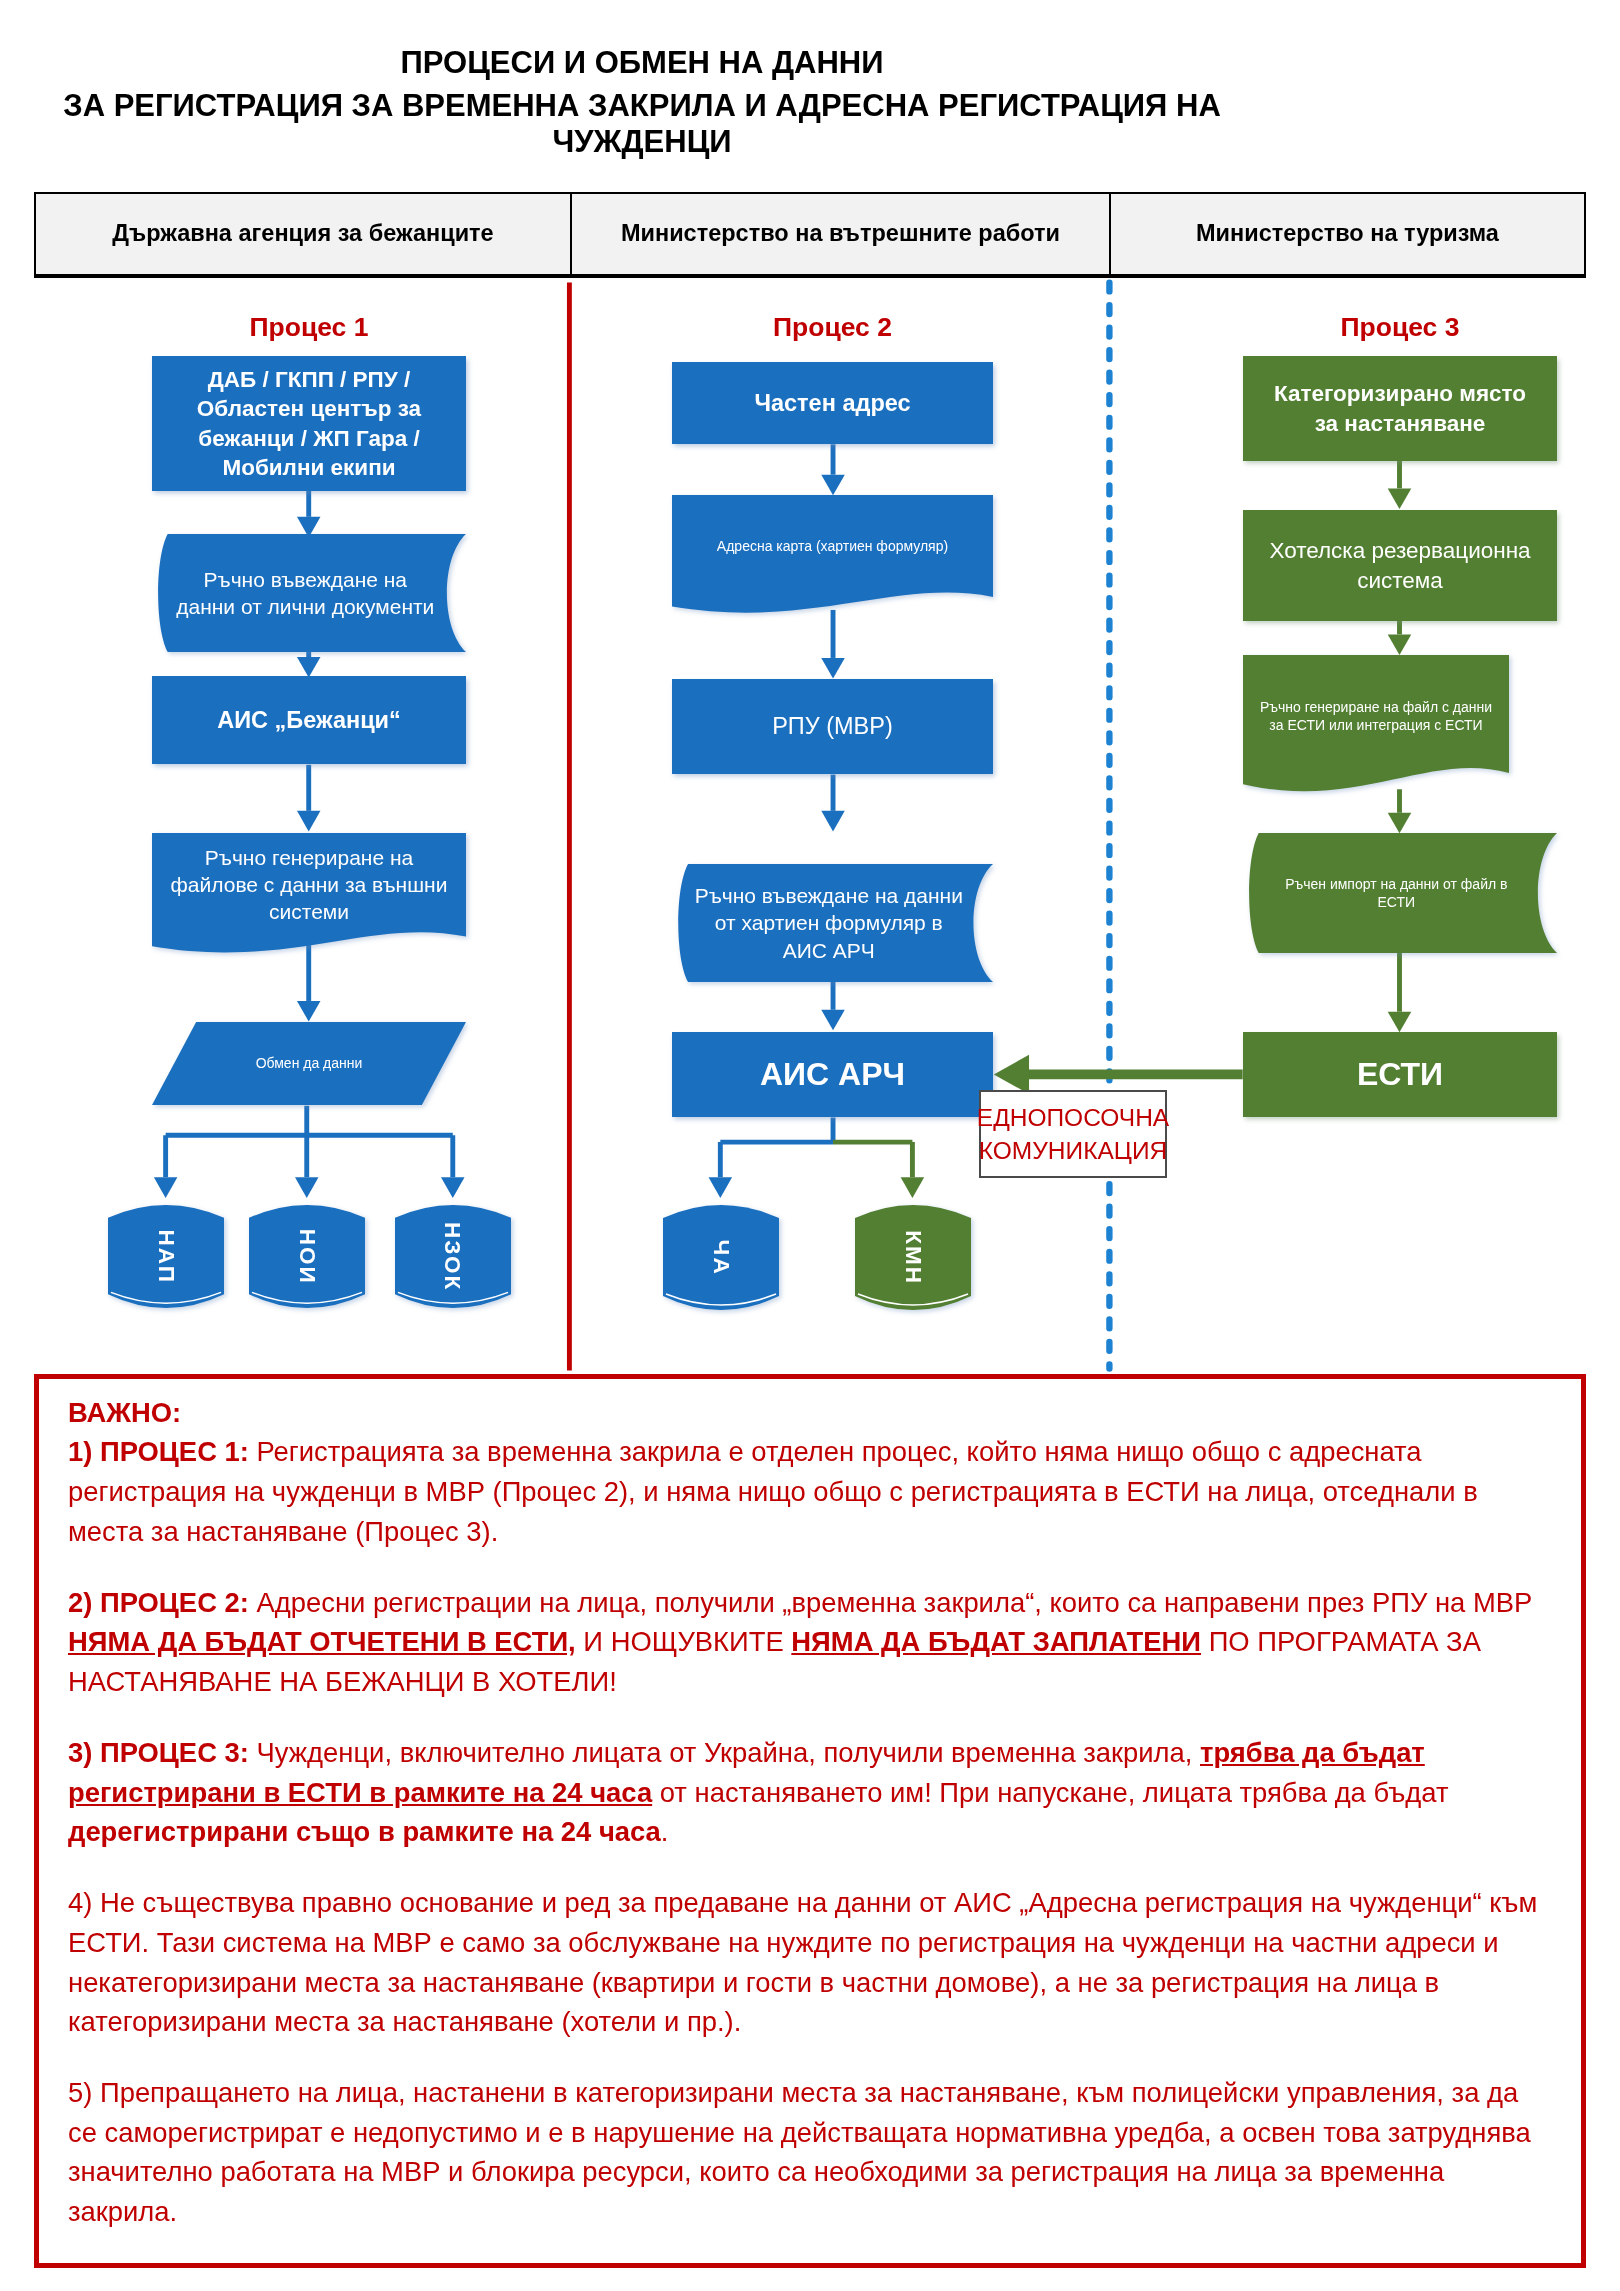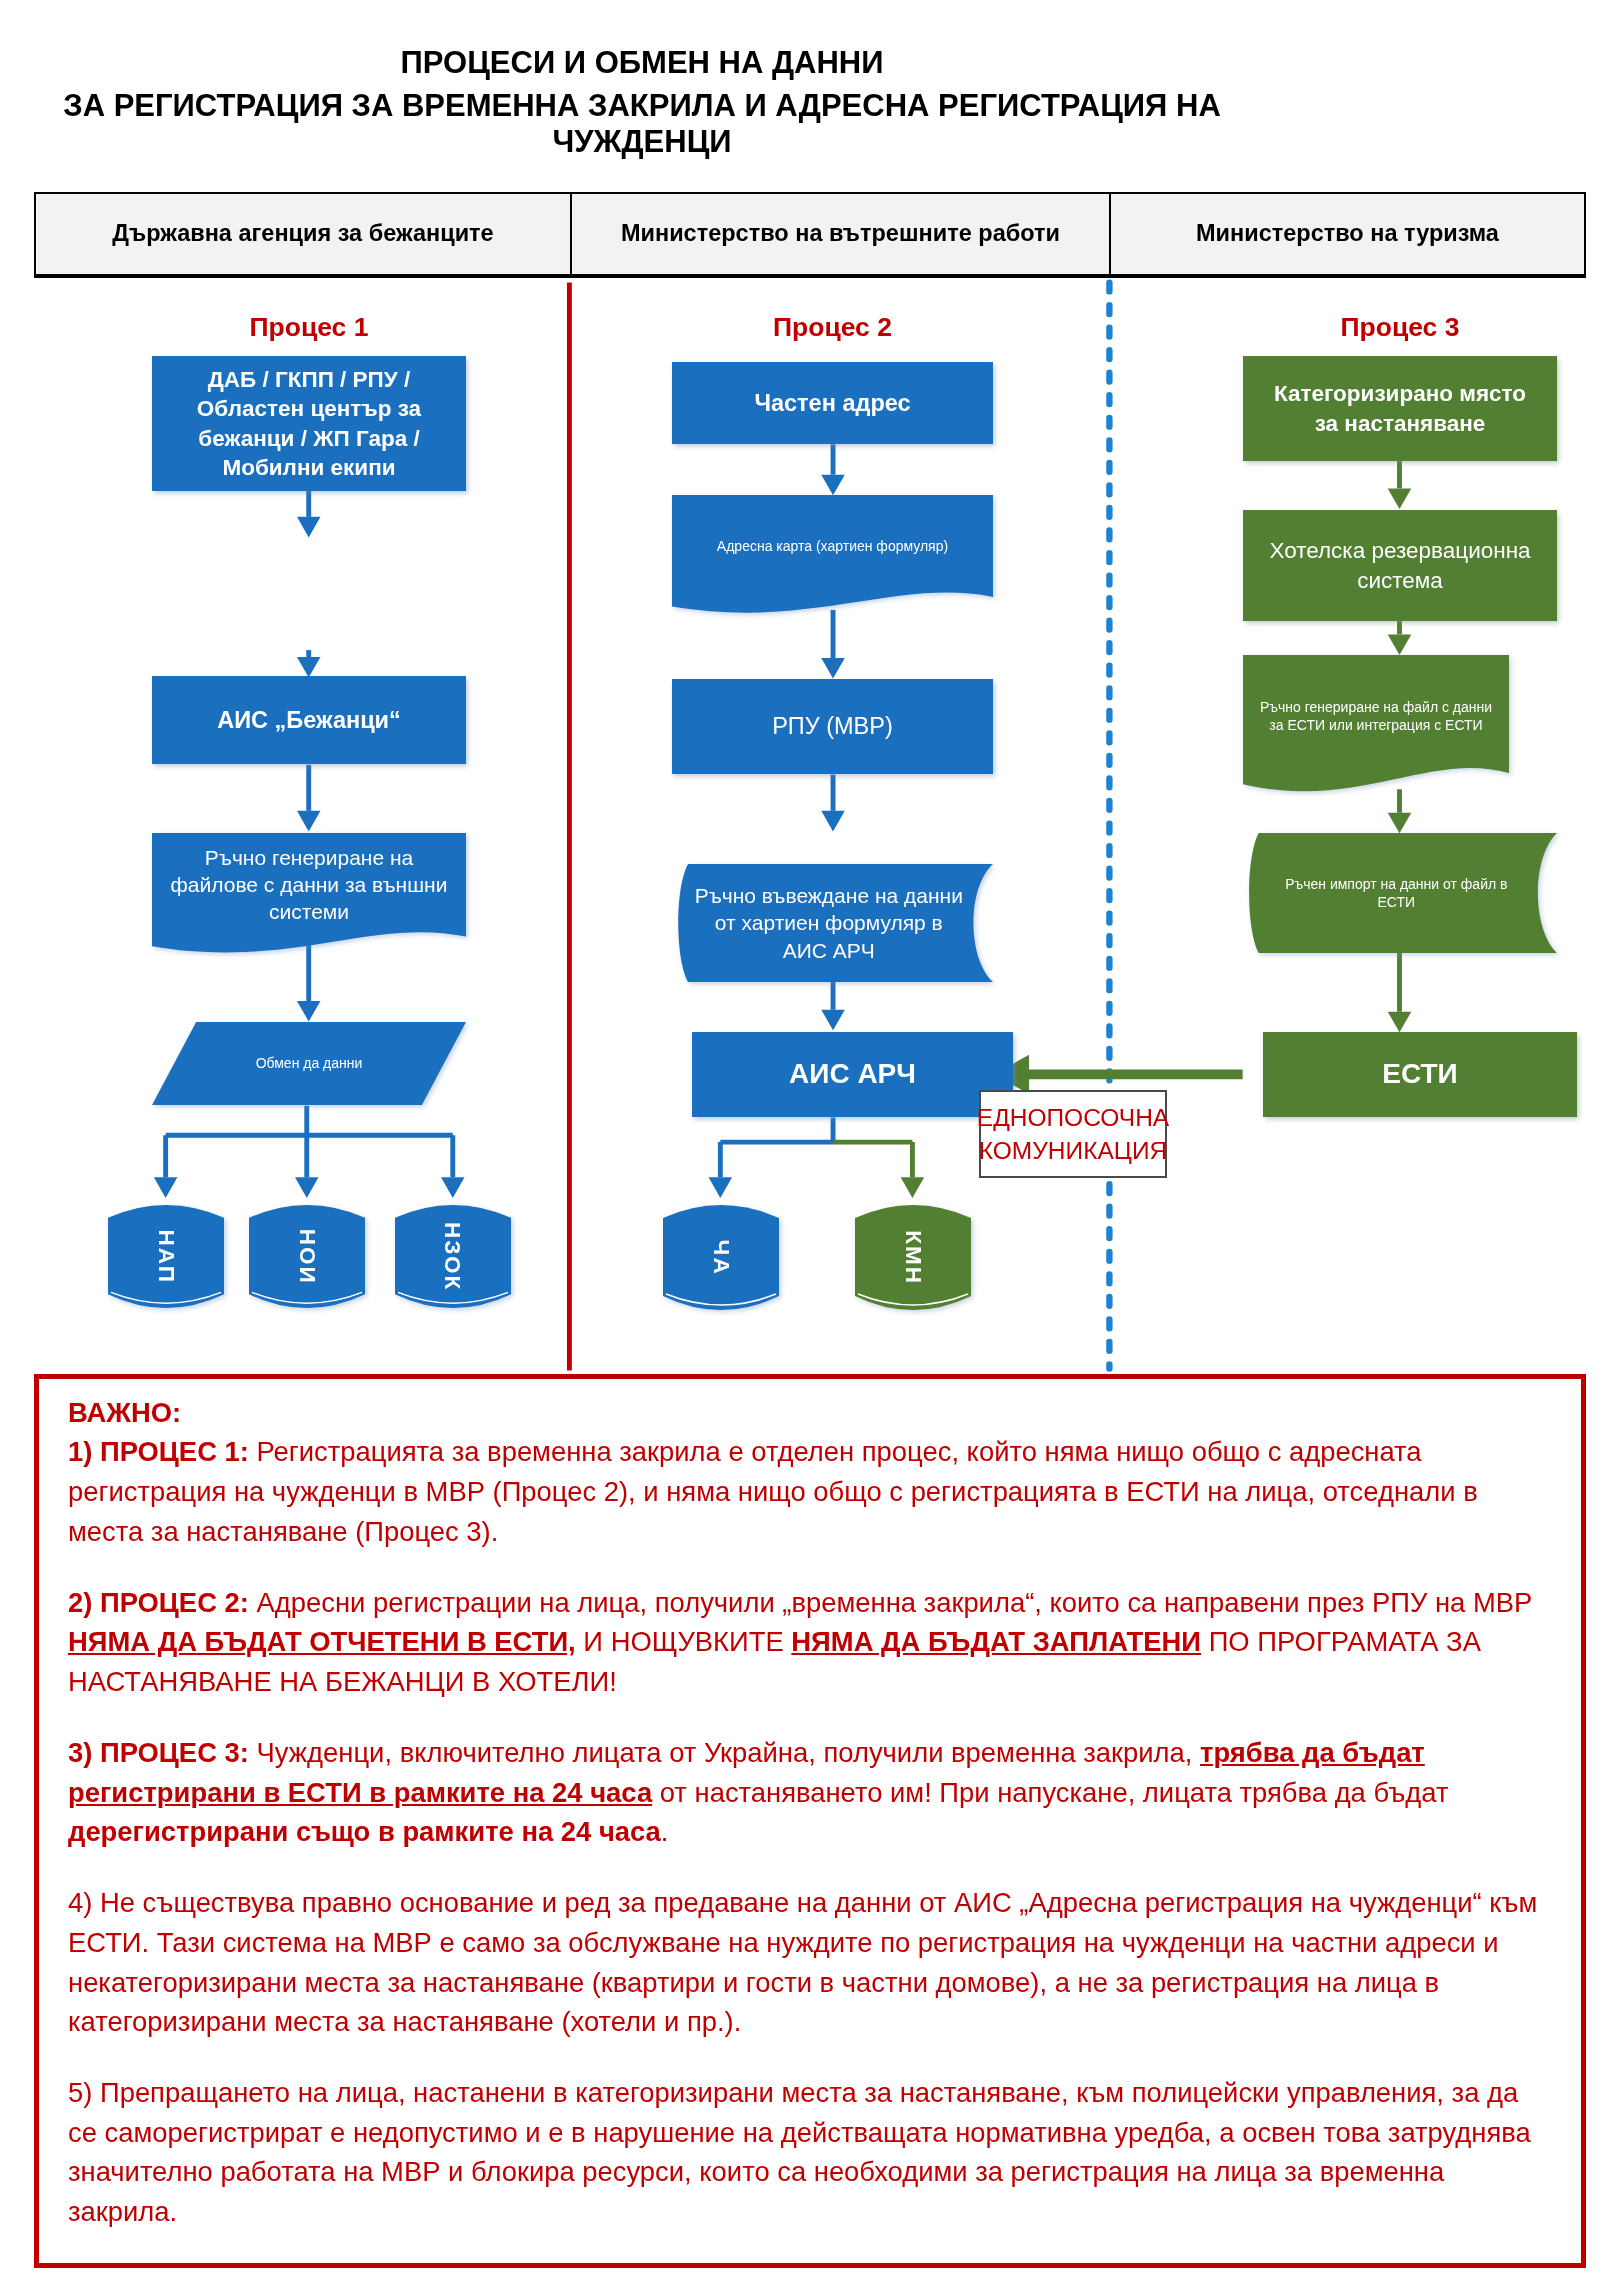--- a/index.html
+++ b/index.html
@@ -29,21 +29,21 @@
   .node .shape{position:absolute;left:0;top:0;width:100%;height:100%;
         filter:drop-shadow(2px 2.9px 2.9px rgba(108,142,191,.40));}
   .node span{position:relative;z-index:1;}
   .rect-blue{background:#1B6FBF;box-shadow:2px 2.9px 4.9px rgba(108,142,191,.45);}
   .rect-green{background:#527F32;box-shadow:2px 2.9px 4.9px rgba(120,150,120,.45);}
   .bold{font-weight:bold;}
   .f21{font-size:21px;}
   .f22{font-size:14px;}
   .f23{font-size:22.5px;}
   .f24{font-size:23.5px;}
-  .f25{font-size:28px;margin-left:20px;}
+  .f25{font-size:32px;}
   .doc-node{padding-bottom:25.5px;}
   .stored-node{padding-left:21.6px;padding-right:29px;}
   .cyl span{transform:rotate(90deg);font-weight:bold;font-size:22.5px;letter-spacing:2px;}
 
   
   .annotation{position:absolute;left:979px;top:1090px;width:188px;height:88px;
       background:#fff;border:2px solid #4a4a4a;display:flex;flex-direction:column;
       align-items:center;justify-content:center;color:#C00000;font-size:24.5px;
       line-height:1.35;text-align:center;z-index:5;box-sizing:border-box;}
 
@@ -129,20 +129,26 @@
     <g>
       <path d="M1268,1096 H1048" stroke="#527F32" stroke-width="10" fill="none"></path>
       <polygon points="1014,1096 1050,1076 1050,1116" fill="#527F32"></polygon>
     </g>
   </svg>
 
   <div class="node rect-blue bold f23" style="left:152px;top:356px;width:314px;height:135px;padding:3.9px 9.8px;">
     <span>ДАБ / ГКПП / РПУ / Областен център за бежанци / ЖП Гара / Мобилни екипи</span>
   </div>
 
+  <div class="node stored-node f21" style="left:152px;top:534px;width:314px;height:118px;">
+    <svg class="shape" viewBox="0 0 320 120" preserveAspectRatio="none">
+      <path d="M16,0 H320 C294,24 294,96 320,120 H16 C3,96 3,24 16,0 Z" fill="#1B6FBF"></path>
+    </svg>
+    <span>Ръчно въвеждане на данни от лични документи</span>
+  </div>
 
   <div class="node rect-blue bold f24" style="left:152px;top:676px;width:314px;height:88px;">
     <span>АИС „Бежанци“</span>
   </div>
 
   <div class="node doc-node f21" style="left:152px;top:833px;width:314px;height:129px;padding-left:13.7px;padding-right:13.7px;">
     <svg class="shape" viewBox="0 0 320 132" preserveAspectRatio="none">
       <path d="M0,0 H320 V106 C224,86 140,140 0,116 Z" fill="#1B6FBF"></path>
     </svg>
     <span>Ръчно генериране на файлове с данни за външни системи</span>

